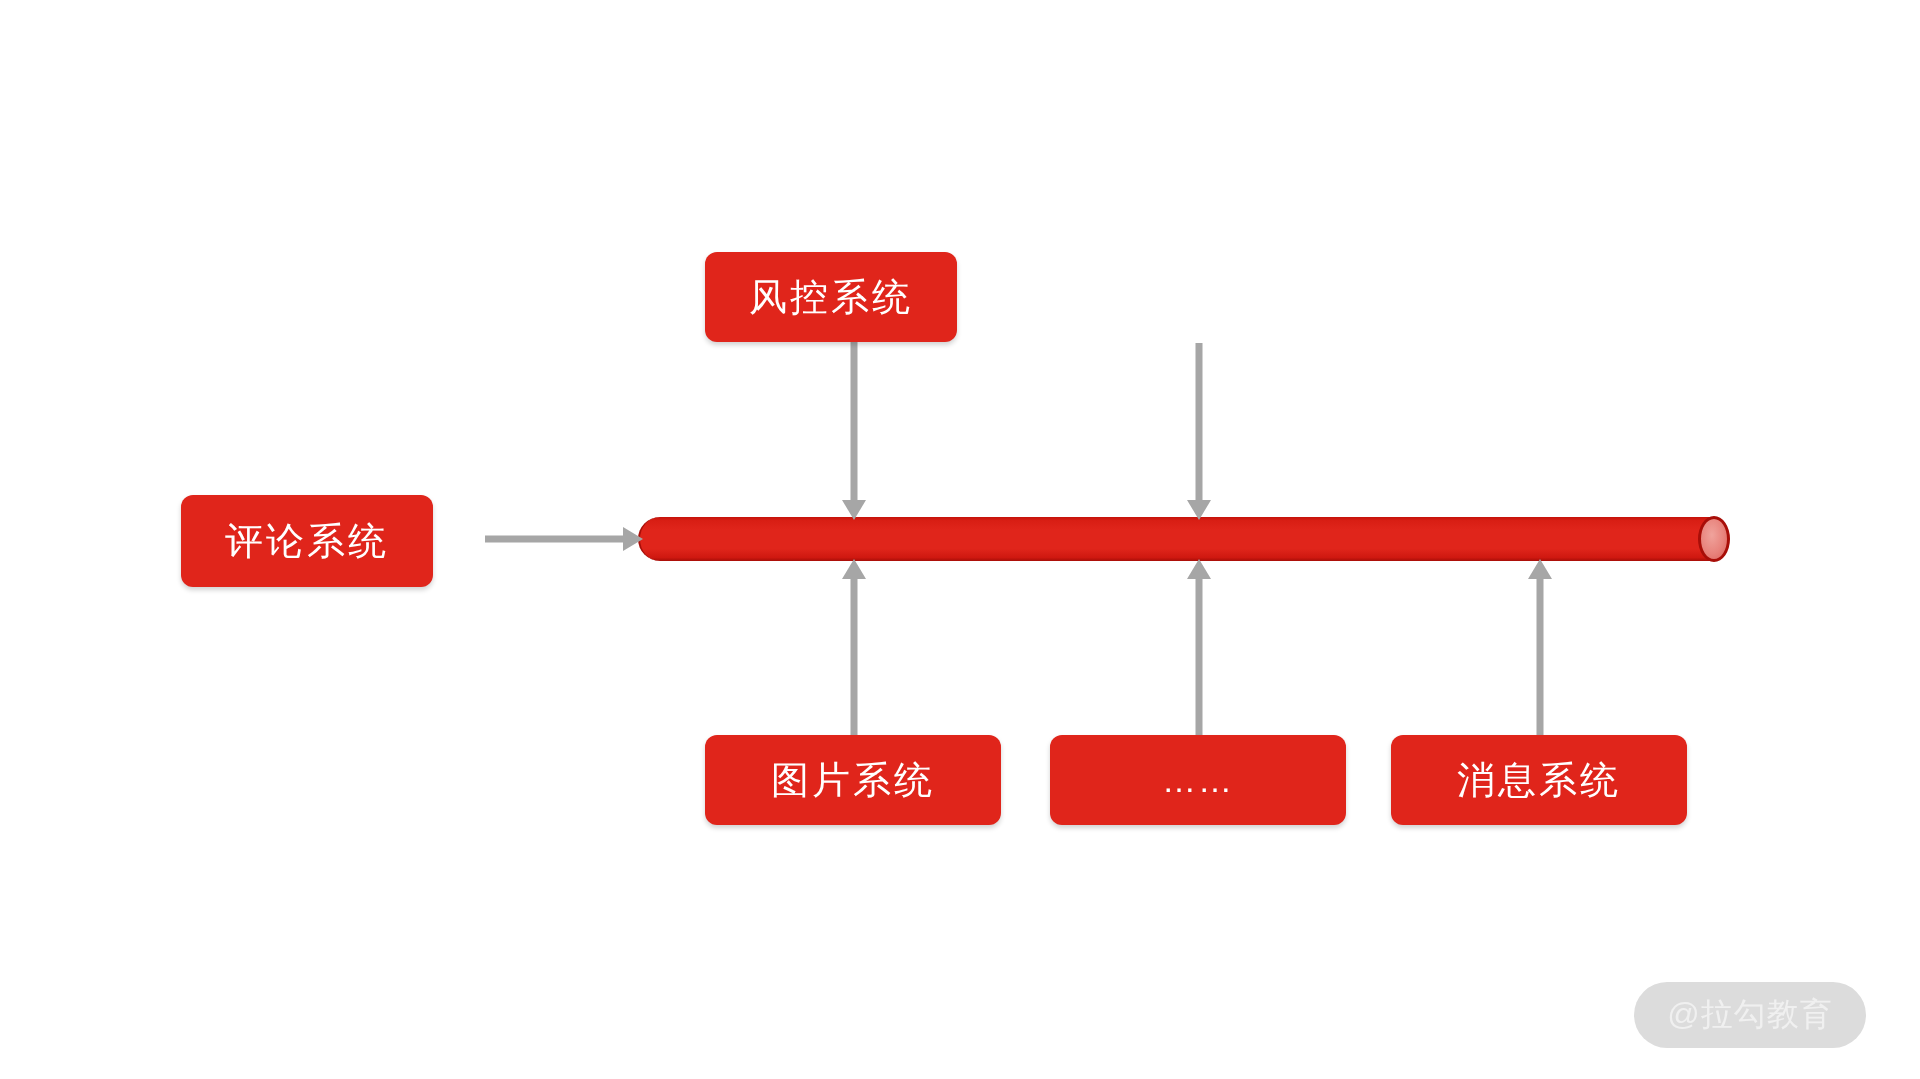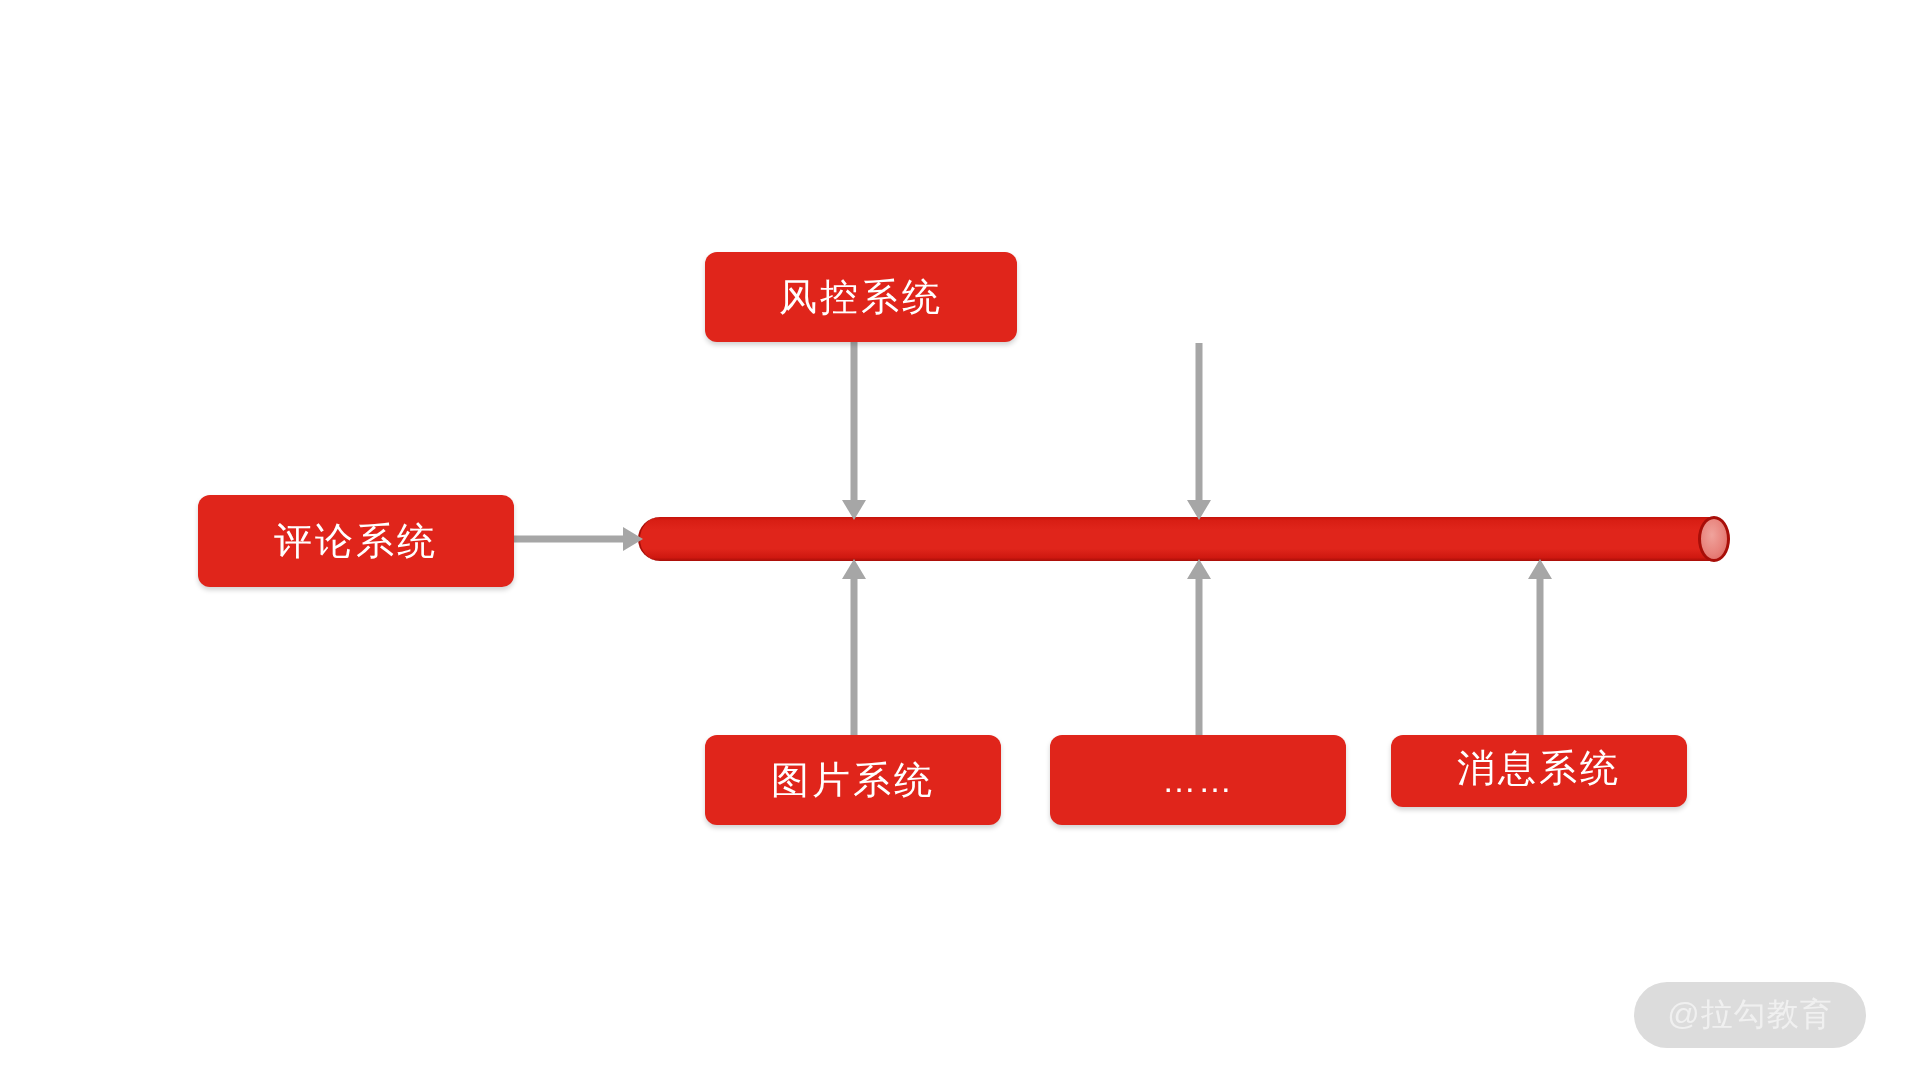--- a/index.html
+++ b/index.html
@@ -39,26 +39,26 @@
     line-height: 1;
     white-space: nowrap;
     user-select: none;
   }
   .node-label.dots {
     font-size: 34px;
     letter-spacing: 2px;
   }
 
   
-  #node-risk      { left: 705px;  top: 252px; width: 312px; height: 90px; }
+  #node-risk      { left: 705px;  top: 252px; width: 252px; height: 90px; }
   #node-ad        { left: 1050px; top: 253px; width: 296px; height: 90px; }
-  #node-comment   { left: 198px;  top: 495px; width: 316px; height: 92px; }
+  #node-comment   { left: 181px;  top: 495px; width: 252px; height: 92px; }
   #node-image     { left: 705px;  top: 735px; width: 296px; height: 90px; }
   #node-ellipsis  { left: 1050px; top: 735px; width: 296px; height: 90px; }
-  #node-message   { left: 1391px; top: 735px; width: 296px; height: 72px; font-family: Liberation Mono, monospace; }
+  #node-message   { left: 1391px; top: 735px; width: 296px; height: 90px; }
 
   
   #bus {
     position: absolute;
     left: 638px;
     top: 517px;
     width: 1092px;
     height: 44px;
   }
   #bus-body {

